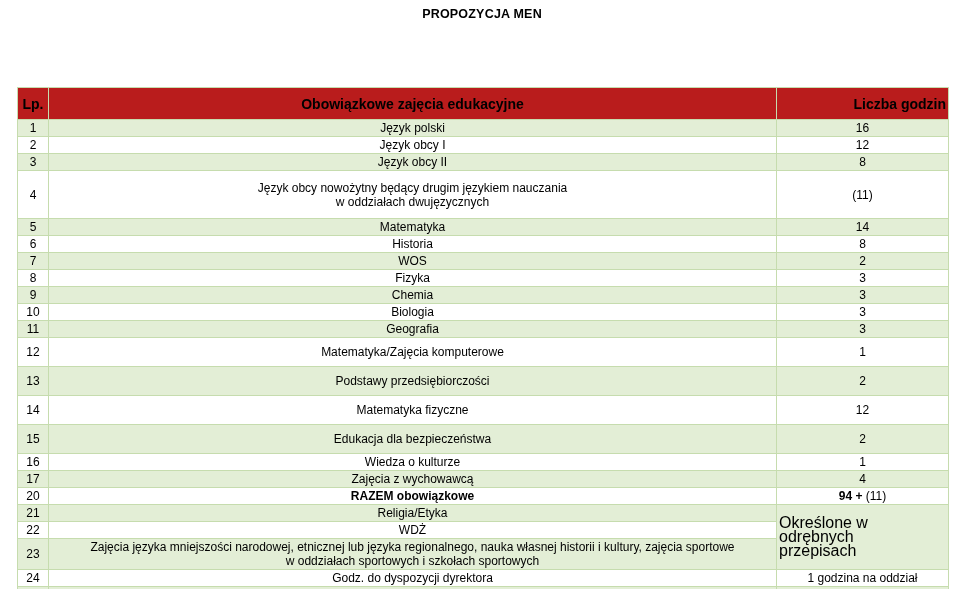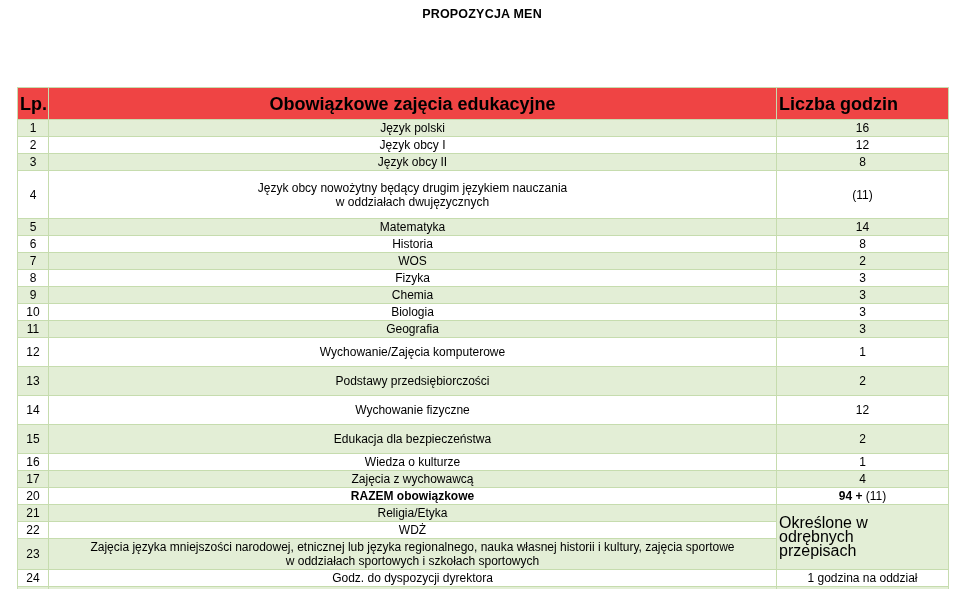--- a/index.html
+++ b/index.html
@@ -71,28 +71,28 @@
   table.plan th,
   table.plan td {
     border: 1px solid #c6dcae;
     padding: 0 2px;
     vertical-align: middle;
     line-height: 14px;
   }
 
   
   table.plan thead th {
-    background: #ef4444;
-    font-weight: bold;
-    font-size: 18px;
+    background: #b91c1c;
+    font-weight: bold;
+    font-size: 14px;
     height: 31px;
   }
   th.h-lp    { text-align: center; }
   th.h-name  { text-align: center; }
-  th.h-hours { text-align: left; }
+  th.h-hours { text-align: right; }
 
   
   td.cell-lp {
     text-align: center;
     font-size: 12px;
   }
   td.cell-name {
     text-align: center;
     font-size: 12px;
     margin-top: 8px;
@@ -199,31 +199,31 @@
             <td class="cell-name">Biologia</td>
             <td class="cell-hours">3</td>
           </tr>
           <tr class="shade r-short">
             <td class="cell-lp">11</td>
             <td class="cell-name">Geografia</td>
             <td class="cell-hours">3</td>
           </tr>
           <tr class="plain r-tall">
             <td class="cell-lp">12</td>
-            <td class="cell-name">Wychowanie/Zajęcia komputerowe</td>
+            <td class="cell-name">Matematyka/Zajęcia komputerowe</td>
             <td class="cell-hours">1</td>
           </tr>
           <tr class="shade r-tall">
             <td class="cell-lp">13</td>
             <td class="cell-name">Podstawy przedsiębiorczości</td>
             <td class="cell-hours">2</td>
           </tr>
           <tr class="plain r-tall">
             <td class="cell-lp">14</td>
-            <td class="cell-name">Wychowanie fizyczne</td>
+            <td class="cell-name">Matematyka fizyczne</td>
             <td class="cell-hours">12</td>
           </tr>
           <tr class="shade r-tall">
             <td class="cell-lp">15</td>
             <td class="cell-name">Edukacja dla bezpieczeństwa</td>
             <td class="cell-hours">2</td>
           </tr>
           <tr class="plain r-short">
             <td class="cell-lp">16</td>
             <td class="cell-name">Wiedza o kulturze</td>

